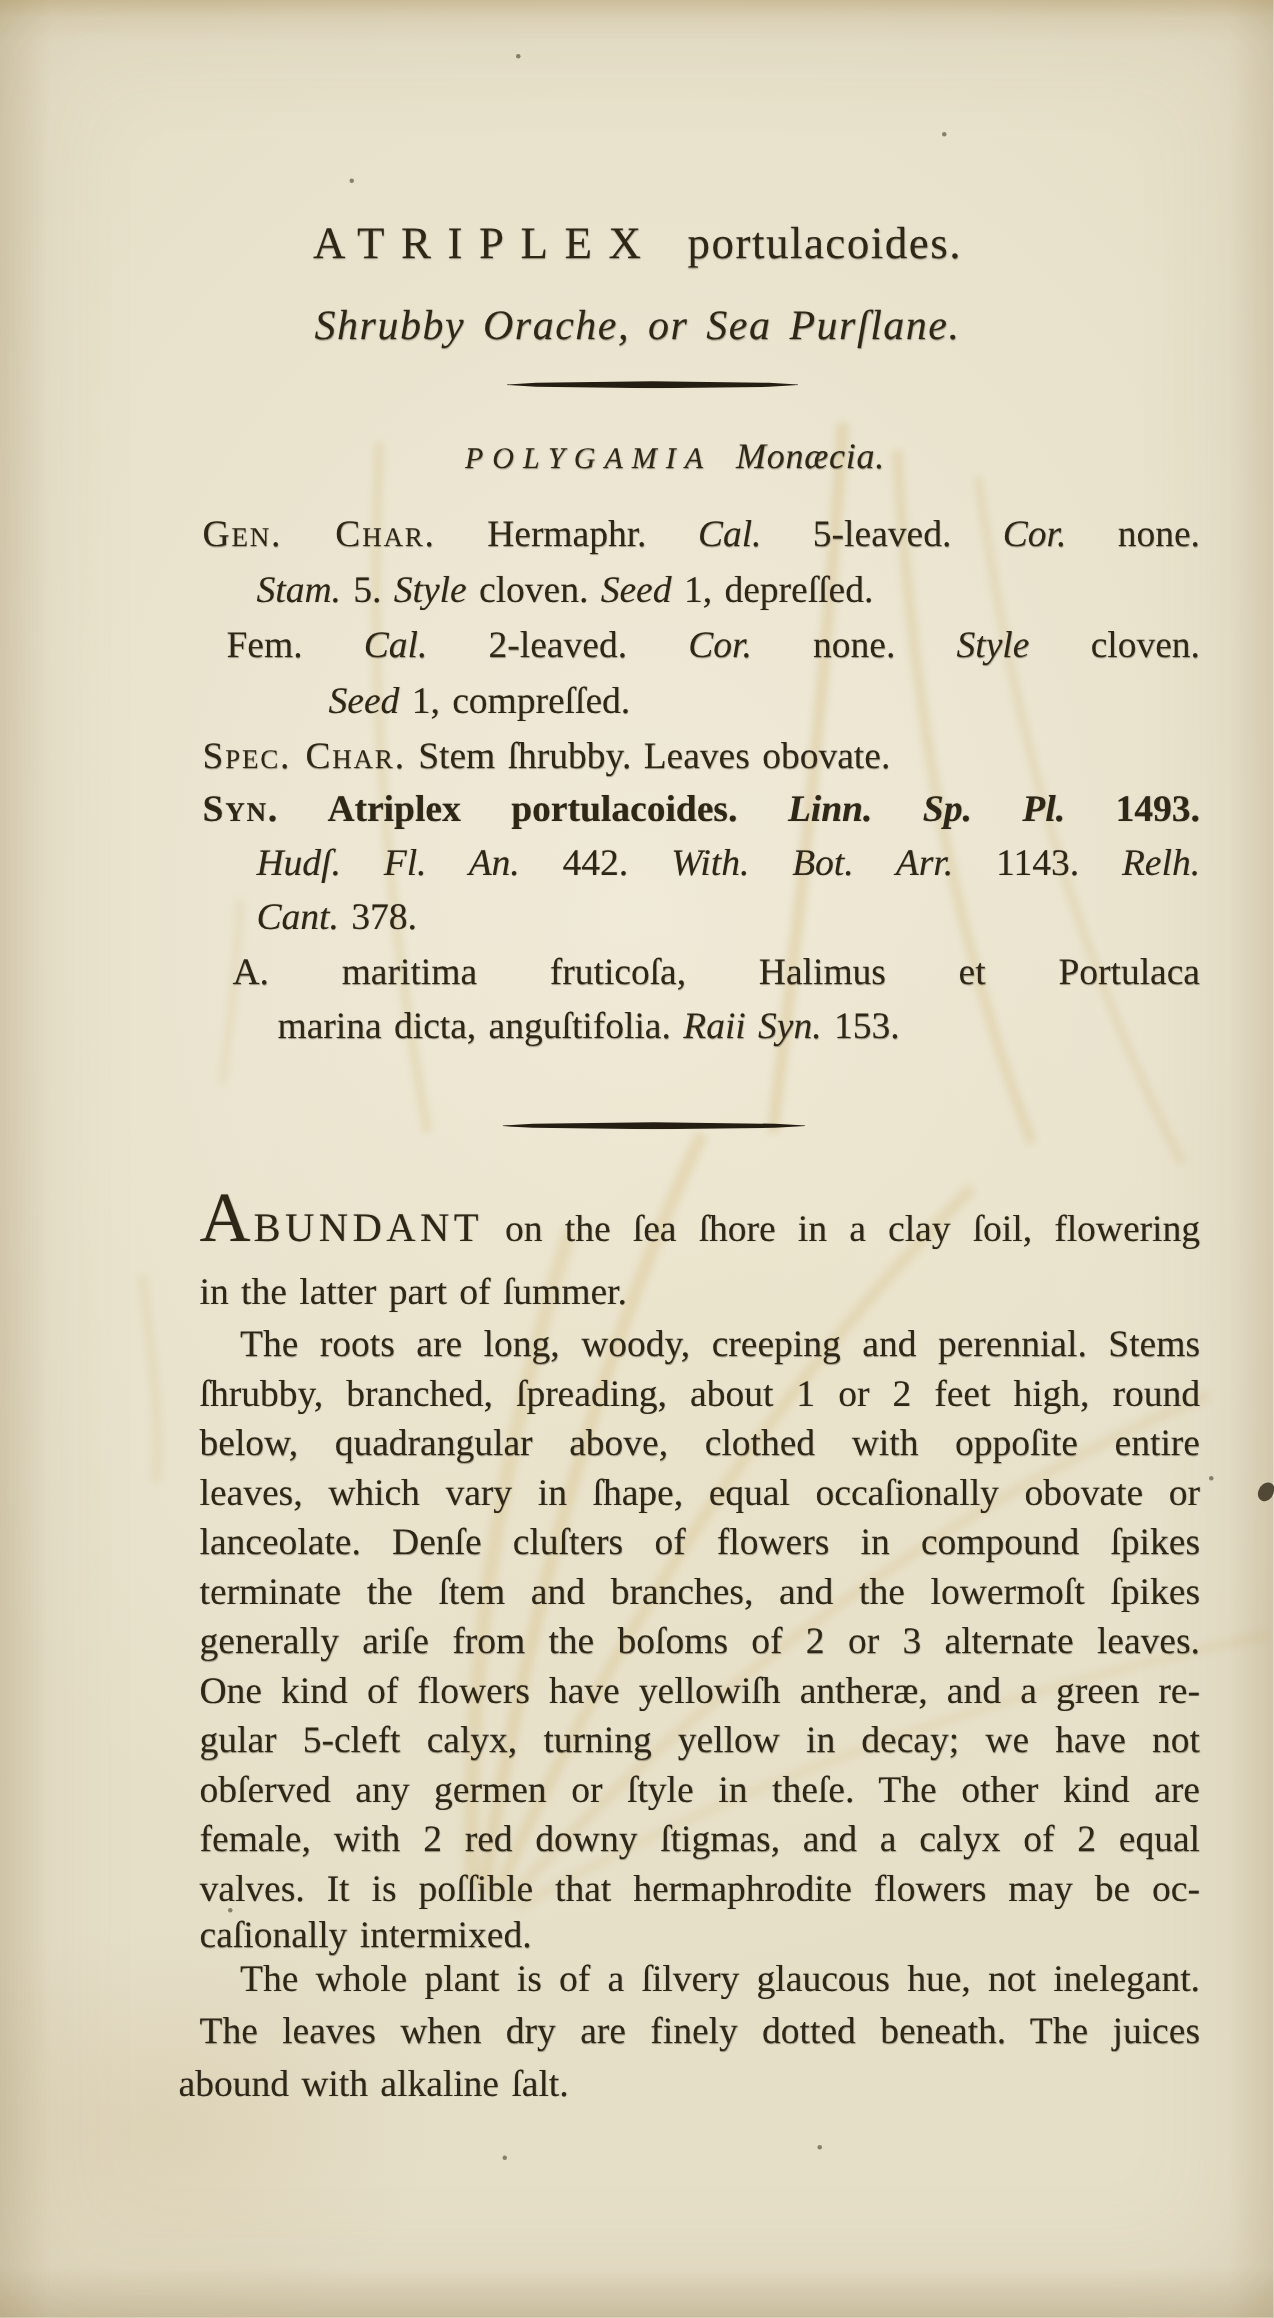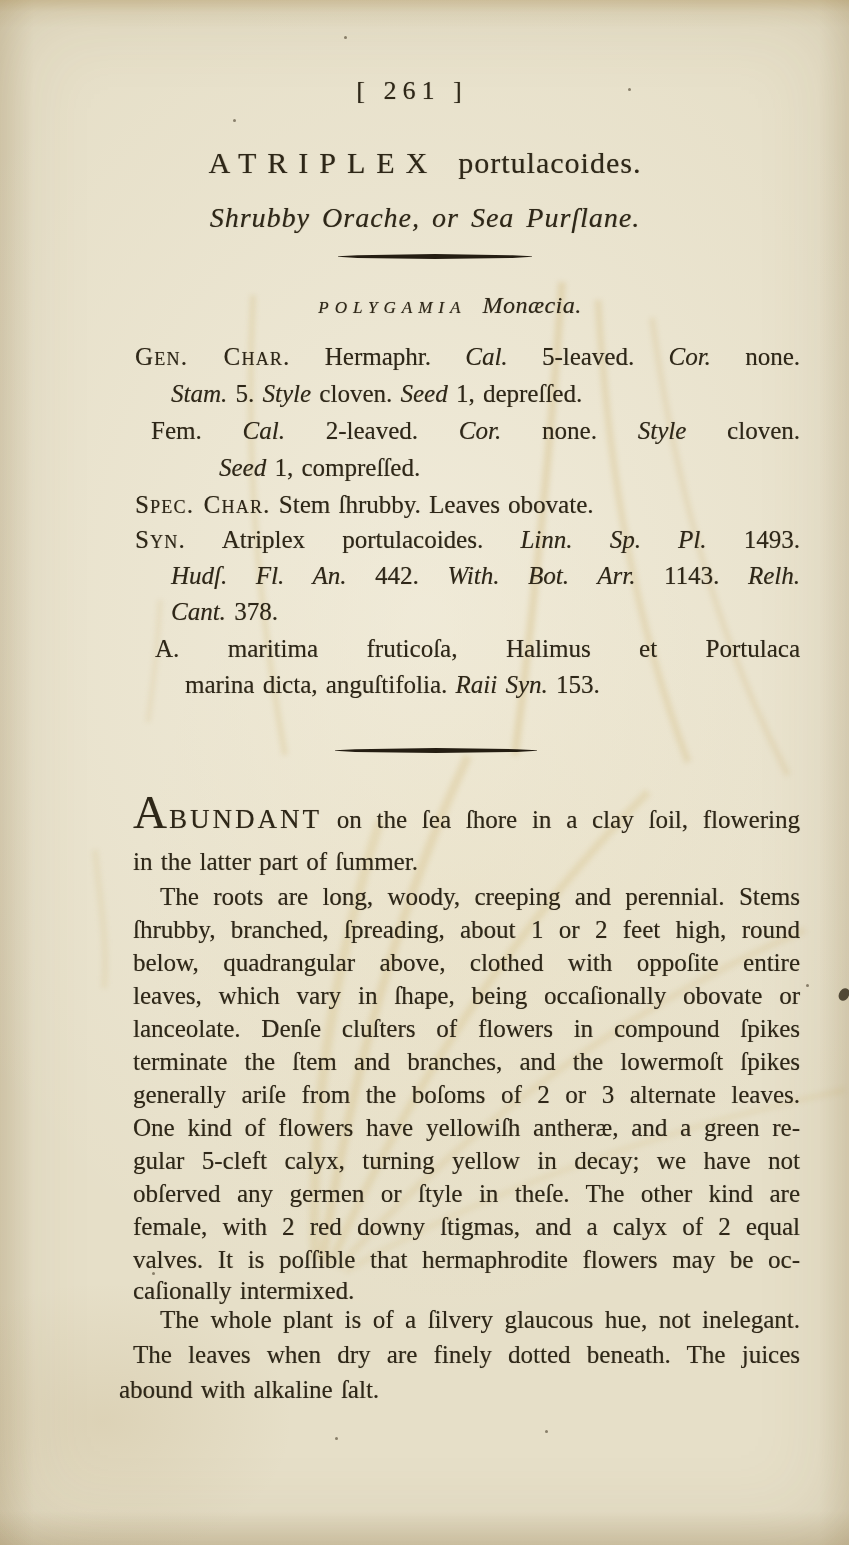--- a/index.html
+++ b/index.html
@@ -24,21 +24,21 @@
   .i{font-style:italic;text-align:center;}
   .init{font-size:47px;line-height:20px;letter-spacing:2px;}
   .caps{font-size:27px;letter-spacing:3px;}
   .hdr{position:absolute;color:#2e2718;text-shadow:0.3px 0.4px 0.8px rgba(44,35,20,0.5);}
   .pagenum{top:76px;left:42px;width:740px;text-align:center;font-size:26px;letter-spacing:6px;}
   .title{top:146px;left:55px;width:740px;text-align:center;font-size:30px;}
   .genus{letter-spacing:11px;}
   .species{margin-left:20px;letter-spacing:1px;}
   .subtitle{top:202px;left:55px;width:740px;text-align:center;font-size:28px;font-style:italic;letter-spacing:1px;word-spacing:4px;}
   .classif{top:292px;left:100px;width:700px;text-align:center;font-style:italic;}
-  .cls{font-size:17px;letter-spacing:6px;}
+  .cls{font-size:20px;letter-spacing:6px;}
   .ord{font-size:24px;margin-left:16px;letter-spacing:0.5px;}
   .rule{position:absolute;background:#241d12;height:5px;
     clip-path:polygon(0% 46%,10% 24%,50% 2%,90% 24%,100% 46%,100% 54%,90% 78%,50% 98%,10% 78%,0% 54%);}
   .rule1{top:254px;left:338px;width:194px;}
   .rule2{top:748px;left:335px;width:202px;}
   .blot{position:absolute;left:839px;top:988px;width:10px;height:13px;background:#3a3121;
         border-radius:60% 40% 55% 45%;transform:rotate(18deg);opacity:0.85;}
   .speck{position:absolute;width:3px;height:3px;border-radius:50%;background:rgba(58,48,28,0.55);}
 </style>
 </head>
@@ -55,49 +55,48 @@
       <path d="M 160 600 C 158 650, 152 690, 148 722" stroke-width="5" stroke-opacity="0.15"></path>
       <path d="M 315 1258 C 310 1120, 330 980, 380 820" stroke-width="10" stroke-opacity="0.20"></path>
       <path d="M 322 1262 C 350 1080, 400 900, 468 756" stroke-width="9" stroke-opacity="0.22"></path>
       <path d="M 330 1265 C 420 1060, 540 900, 648 792" stroke-width="8" stroke-opacity="0.20"></path>
       <path d="M 338 1268 C 470 1120, 640 1000, 805 930" stroke-width="7" stroke-opacity="0.16"></path>
       <path d="M 345 1272 C 500 1180, 700 1120, 845 1090" stroke-width="6" stroke-opacity="0.13"></path>
       <path d="M 95 850 C 100 900, 108 945, 104 988" stroke-width="6" stroke-opacity="0.14"></path>
     </g>
   </svg>
 
-  <div class="hdr pagenum">[  261  ]</div>
 
   <div class="hdr title"><span class="genus">ATRIPLEX</span><span class="species">portulacoides.</span></div>
 
   <div class="hdr subtitle">Shrubby Orache, or Sea Purſlane.</div>
 
   <div class="rule rule1"></div>
 
   <div class="hdr classif"><span class="cls">POLYGAMIA</span><span class="ord">Monæcia.</span></div>
 
   <div class="rule rule2"></div>
 
   <div id="text-layer">
       <div class="line just" style="top: 340px; left: 135px; width: 665px;"><span class="sc">Gen. Char.</span><span>  Hermaphr.  </span><span class="i">Cal.</span><span> 5-leaved.  </span><span class="i">Cor.</span><span> none.</span></div>
       <div class="line" style="top: 377px; left: 171px; width: 629px;"><span class="i">Stam.</span><span> 5.  </span><span class="i">Style</span><span> cloven.  </span><span class="i">Seed</span><span> 1, depreſſed.</span></div>
       <div class="line just" style="top: 414px; left: 151px; width: 649px;"><span>Fem.  </span><span class="i">Cal.</span><span> 2-leaved.  </span><span class="i">Cor.</span><span> none.  </span><span class="i">Style</span><span> cloven.</span></div>
       <div class="line" style="top: 451px; left: 171px; width: 629px; margin-left: 48px;"><span class="i">Seed</span><span> 1, compreſſed.</span></div>
       <div class="line" style="top: 488px; left: 135px; width: 665px;"><span class="sc">Spec. Char.</span><span>  Stem ſhrubby.  Leaves obovate.</span></div>
-      <div class="line just" style="top: 523px; left: 135px; width: 665px;"><span class="sc">Syn.</span><span>  Atriplex portulacoides.  </span><span class="i">Linn. Sp. Pl.</span><span> 1493.</span></div>
+      <div class="line just" style="top: 523px; left: 135px; width: 665px; font-weight: bold;"><span class="sc">Syn.</span><span>  Atriplex portulacoides.  </span><span class="i">Linn. Sp. Pl.</span><span> 1493.</span></div>
       <div class="line just" style="top: 559px; left: 171px; width: 629px;"><span class="i">Hudſ. Fl. An.</span><span> 442.  </span><span class="i">With. Bot. Arr.</span><span> 1143.  </span><span class="i">Relh.</span></div>
       <div class="line" style="top: 595px; left: 171px; width: 629px;"><span class="i">Cant.</span><span> 378.</span></div>
       <div class="line just" style="top: 632px; left: 155px; width: 645px;"><span>A. maritima fruticoſa, Halimus et Portulaca</span></div>
       <div class="line" style="top: 668px; left: 185px; width: 615px;"><span>marina dicta, anguſtifolia.  </span><span class="i">Raii Syn.</span><span> 153.</span></div>
       <div class="line just" style="top: 802px; left: 133px; width: 667px;"><span class="init">A</span><span class="caps">BUNDANT</span><span> on the ſea ſhore in a clay ſoil, flowering</span></div>
       <div class="line" style="top: 845px; left: 133px; width: 667px;"><span>in the latter part of ſummer.</span></div>
       <div class="line just" style="top: 880px; left: 160px; width: 640px;"><span>The roots are long, woody, creeping and perennial.  Stems</span></div>
       <div class="line just" style="top: 913px; left: 133px; width: 667px;"><span>ſhrubby, branched, ſpreading, about 1 or 2 feet high, round</span></div>
       <div class="line just" style="top: 946px; left: 133px; width: 667px;"><span>below, quadrangular above, clothed with oppoſite entire</span></div>
-      <div class="line just" style="top: 979px; left: 133px; width: 667px;"><span>leaves, which vary in ſhape, being occaſionally obovate or</span></div>
+      <div class="line just" style="top: 979px; left: 133px; width: 667px;"><span>leaves, which vary in ſhape, equal occaſionally obovate or</span></div>
       <div class="line just" style="top: 1012px; left: 133px; width: 667px;"><span>lanceolate.  Denſe cluſters of flowers in compound ſpikes</span></div>
       <div class="line just" style="top: 1045px; left: 133px; width: 667px;"><span>terminate the ſtem and branches, and the lowermoſt ſpikes</span></div>
       <div class="line just" style="top: 1078px; left: 133px; width: 667px;"><span>generally ariſe from the boſoms of 2 or 3 alternate leaves.</span></div>
       <div class="line just" style="top: 1111px; left: 133px; width: 667px;"><span>One kind of flowers have yellowiſh antheræ, and a green re-</span></div>
       <div class="line just" style="top: 1144px; left: 133px; width: 667px;"><span>gular 5-cleft calyx, turning yellow in decay; we have not</span></div>
       <div class="line just" style="top: 1177px; left: 133px; width: 667px;"><span>obſerved any germen or ſtyle in theſe.  The other kind are</span></div>
       <div class="line just" style="top: 1210px; left: 133px; width: 667px;"><span>female, with 2 red downy ſtigmas, and a calyx of 2 equal</span></div>
       <div class="line just" style="top: 1243px; left: 133px; width: 667px;"><span>valves.  It is poſſible that hermaphrodite flowers may be oc-</span></div>
       <div class="line" style="top: 1274px; left: 133px; width: 667px;"><span>caſionally intermixed.</span></div>
       <div class="line just" style="top: 1303px; left: 160px; width: 640px;"><span>The whole plant is of a ſilvery glaucous hue, not inelegant.</span></div>

